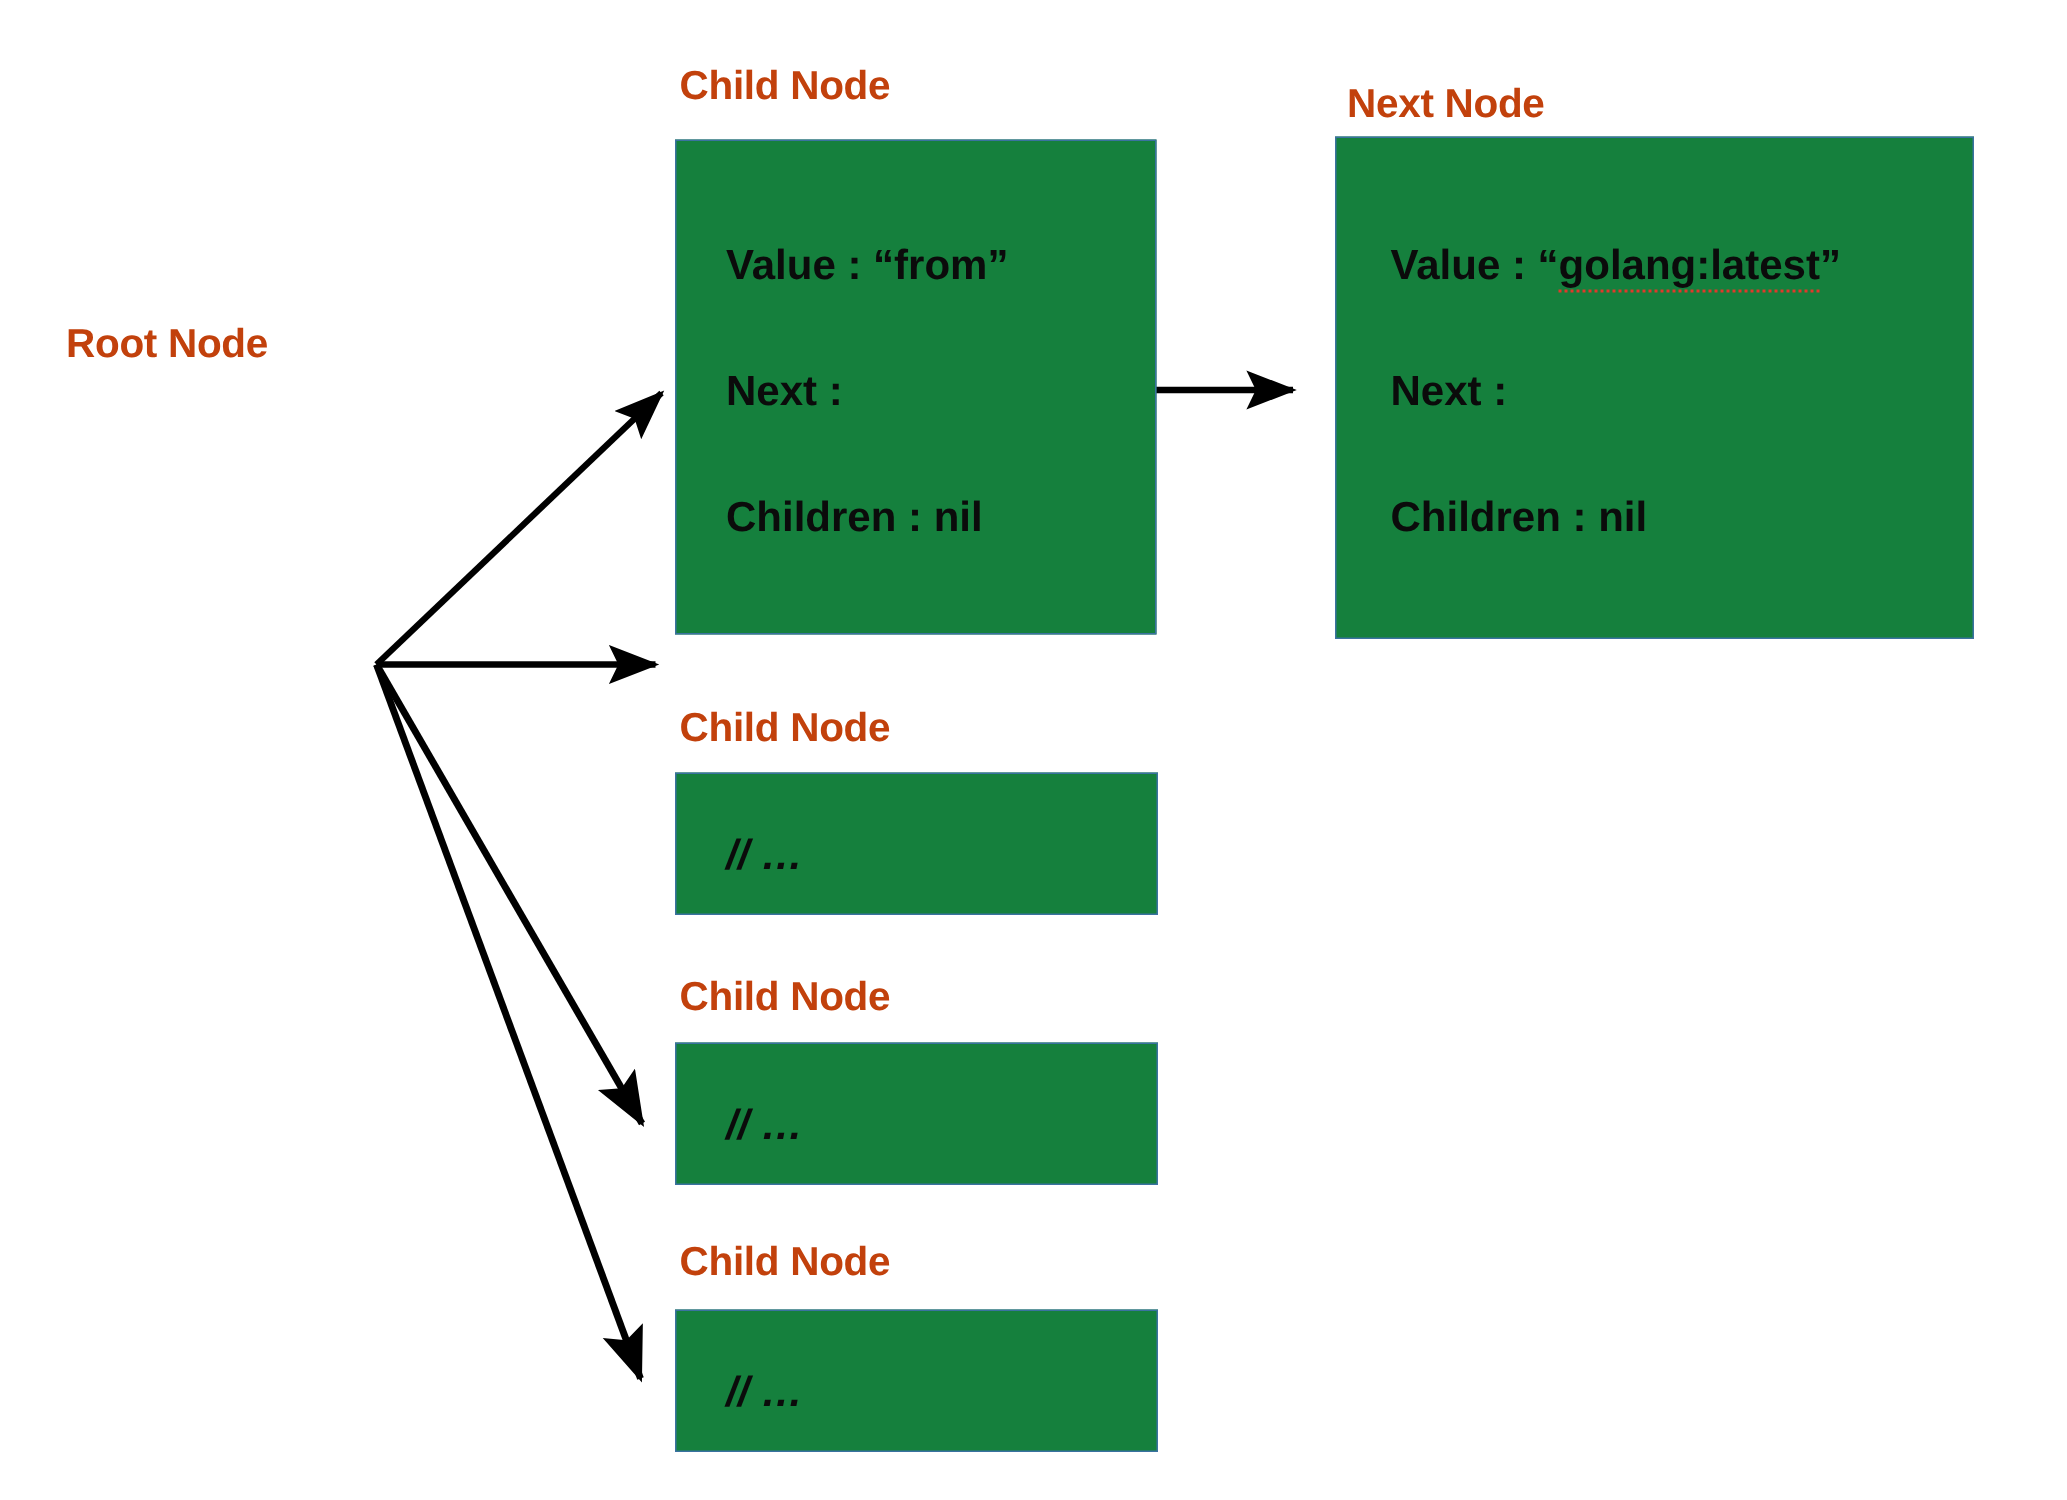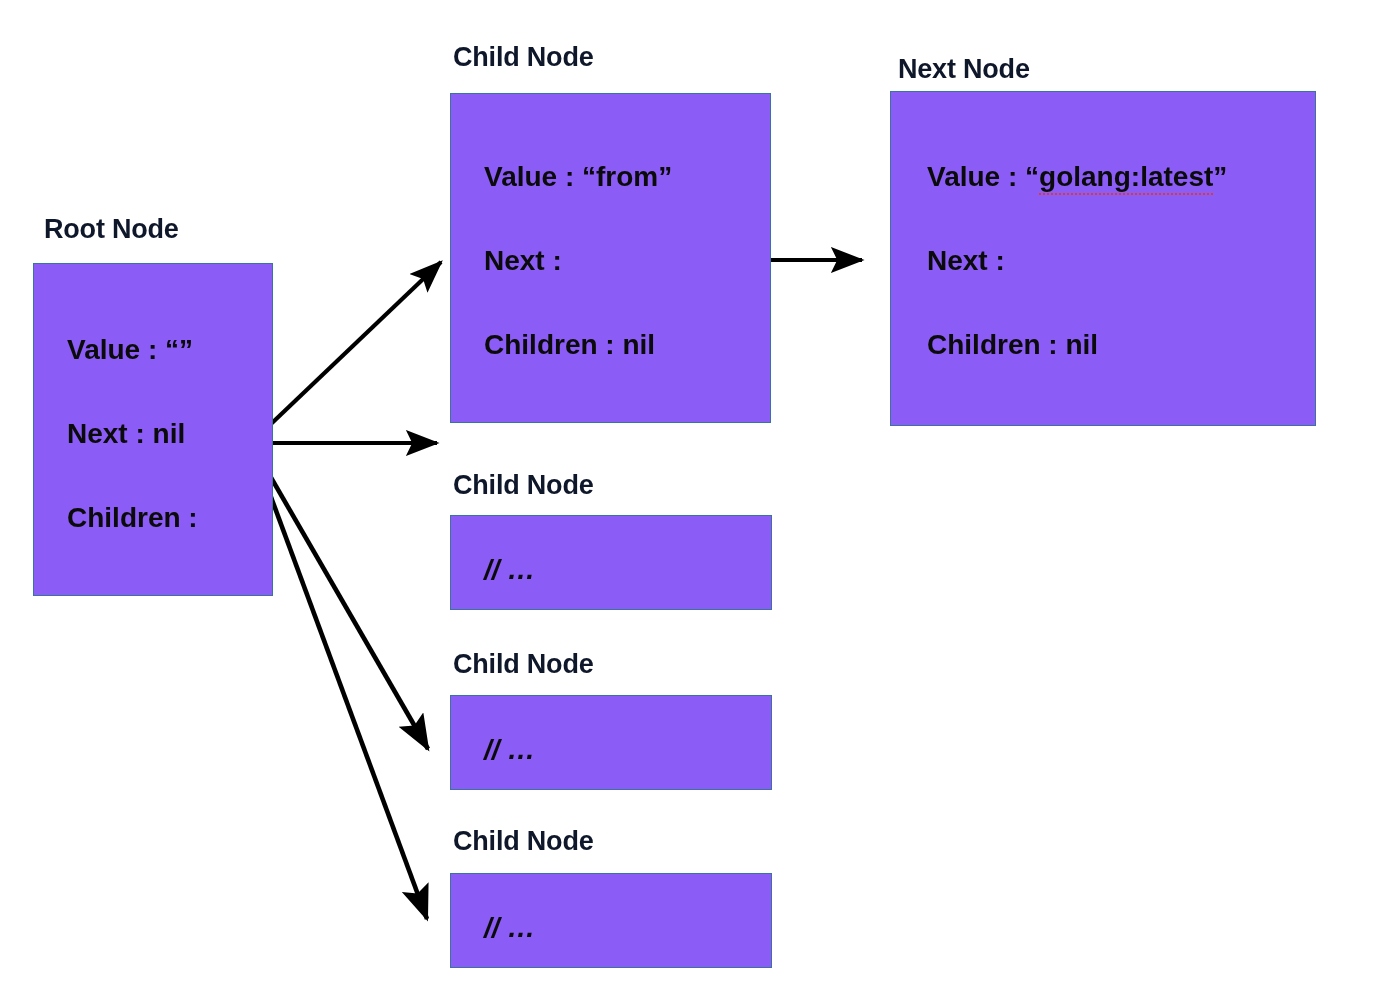--- a/index.html
+++ b/index.html
@@ -18,32 +18,32 @@
     height: 1000px;
     background: #ffffff;
     overflow: hidden;
   }
 
   
   .node-box {
     position: absolute;
     box-sizing: border-box;
     border: 1.6px solid #3a72a0;
-    background: #8b5cf6;
+    background: #15803d;
   }
 
   
   .node-caption {
     position: absolute;
     font-weight: bold;
     font-size: 27px;
     line-height: 1;
     letter-spacing: -0.2px;
     white-space: nowrap;
-    color: #0f172a;
+    color: #c2410c;
   }
 
   
   .field {
     position: absolute;
     font-weight: bold;
     font-size: 28px;
     line-height: 1;
     white-space: nowrap;
     color: #0b0b0b;
@@ -94,25 +94,20 @@
 
     <line x1="251" y1="443" x2="428" y2="749" stroke="#000000" stroke-width="4.6" marker-end="url(#ah)"></line>
 
     <line x1="251" y1="443" x2="427" y2="919" stroke="#000000" stroke-width="4.6" marker-end="url(#ah)"></line>
 
     <line x1="622" y1="260" x2="862" y2="260" stroke="#000000" stroke-width="4.2" marker-end="url(#ah)"></line>
   </svg>
 
   <div class="node-caption" style="left:44px; top:216px;">Root Node</div>
 
-  <div class="node-box" style="left:33px; top:263px; width:240px; height:333px;">
-    <div class="field" style="left:33px; top:72px;">Value : “”</div>
-    <div class="field" style="left:33px; top:156px;">Next : nil</div>
-    <div class="field" style="left:33px; top:240px;">Children :</div>
-  </div>
 
   <div class="node-caption" style="left:453px; top:44px;">Child Node</div>
 
   <div class="node-box" style="left:450px; top:93px; width:321px; height:330px;">
     <div class="field" style="left:33px; top:69px;">Value : “from”</div>
     <div class="field" style="left:33px; top:153px;">Next :</div>
     <div class="field" style="left:33px; top:237px;">Children : nil</div>
   </div>
 
   <div class="node-caption" style="left:898px; top:44px;margin-top:12px;">Next Node</div>

